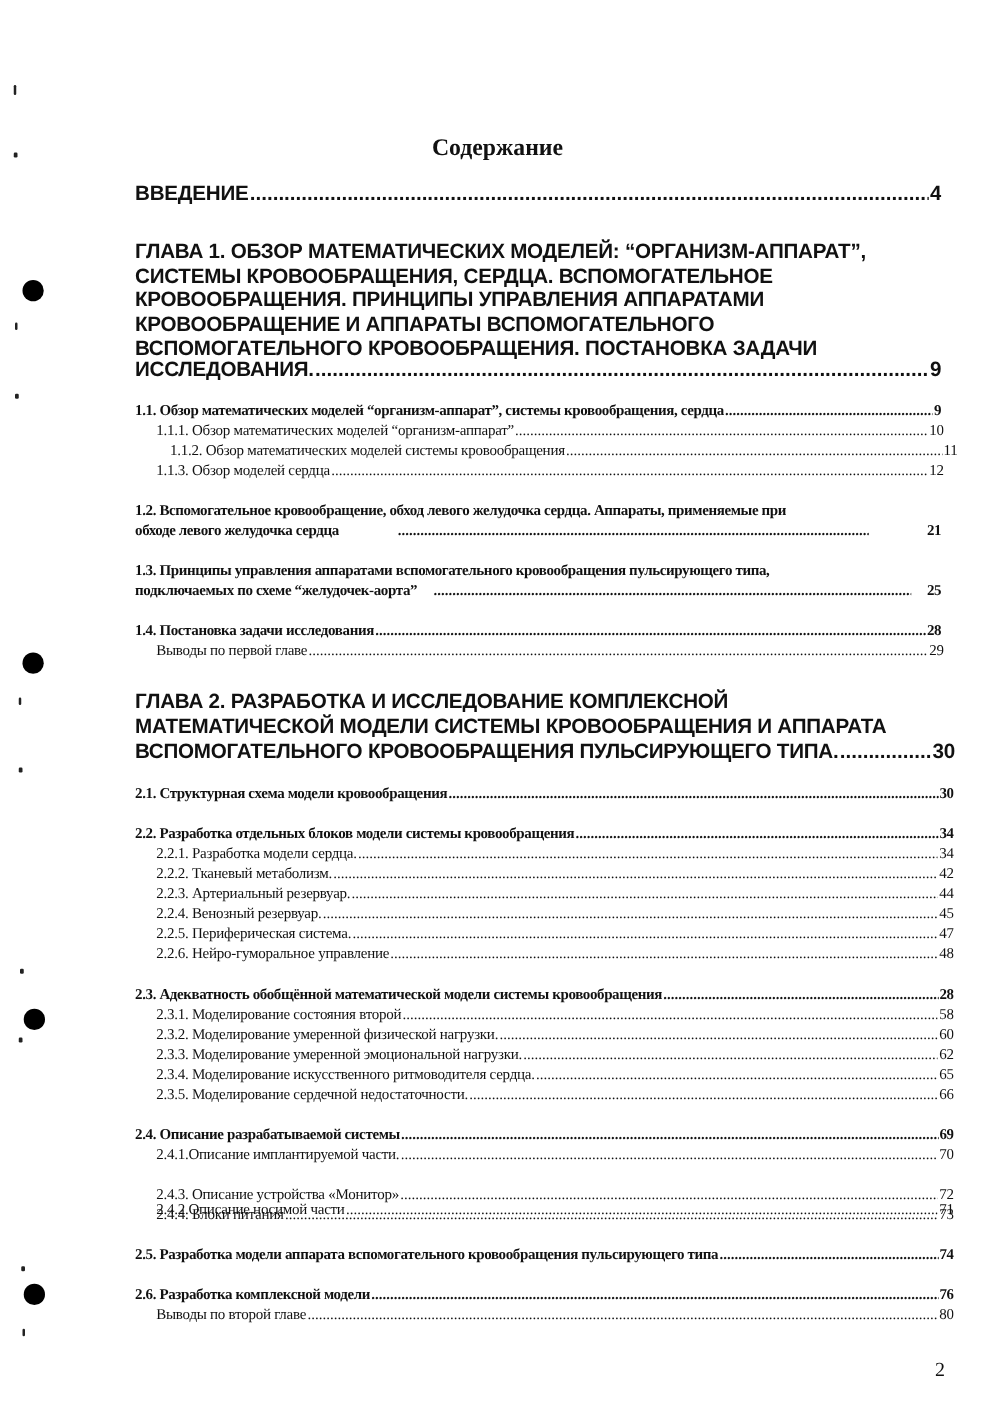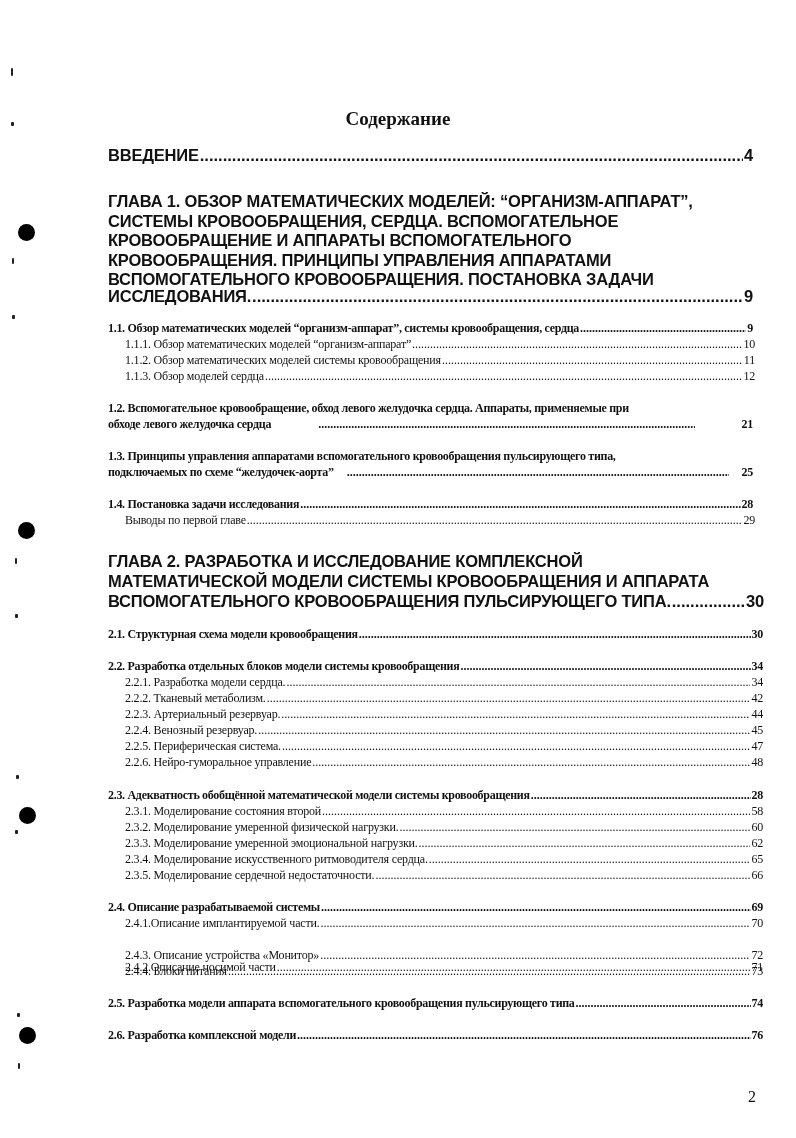--- a/index.html
+++ b/index.html
@@ -51,41 +51,41 @@
 
   <div class="toc-line chap" style="left:108px;top:146px;width:645px;">
     <span class="txt">ВВЕДЕНИЕ</span>
     <span class="dots"></span>
     <span class="pg">4</span>
   </div>
 
   <div class="chap-head" style="left:108px;top:192px;width:660px;">
     <div>ГЛАВА 1. ОБЗОР МАТЕМАТИЧЕСКИХ МОДЕЛЕЙ: “ОРГАНИЗМ-АППАРАТ”,</div>
     <div>СИСТЕМЫ КРОВООБРАЩЕНИЯ, СЕРДЦА. ВСПОМОГАТЕЛЬНОЕ</div>
+    <div>КРОВООБРАЩЕНИЯ. ПРИНЦИПЫ УПРАВЛЕНИЯ АППАРАТАМИ</div>
     <div>КРОВООБРАЩЕНИЕ И АППАРАТЫ ВСПОМОГАТЕЛЬНОГО</div>
-    <div>КРОВООБРАЩЕНИЯ. ПРИНЦИПЫ УПРАВЛЕНИЯ АППАРАТАМИ</div>
     <div>ВСПОМОГАТЕЛЬНОГО КРОВООБРАЩЕНИЯ. ПОСТАНОВКА ЗАДАЧИ</div>
   </div>
   <div class="toc-line chap" style="left:108px;top:287px;width:645px;">
     <span class="txt">ИССЛЕДОВАНИЯ.</span>
     <span class="dots"></span>
     <span class="pg">9</span>
   </div>
 
   <div class="toc-line sec" style="left:108px;top:321px;width:645px;">
     <span class="txt">1.1. Обзор математических моделей “организм-аппарат”, системы кровообращения, сердца</span>
     <span class="dots"></span>
     <span class="pg">9</span>
   </div>
   <div class="toc-line sub" style="left:125px;top:337px;width:630px;">
     <span class="txt">1.1.1. Обзор математических моделей “организм-аппарат”</span>
     <span class="dots"></span>
     <span class="pg">10</span>
   </div>
-  <div class="toc-line sub" style="left:125px;top:353px;width:630px;text-align:center;">
+  <div class="toc-line sub" style="left:136px;top:353px;width:630px;text-align:center;">
     <span class="txt">1.1.2. Обзор математических моделей системы кровообращения</span>
     <span class="dots"></span>
     <span class="pg">11</span>
   </div>
   <div class="toc-line sub" style="left:125px;top:369px;width:630px;">
     <span class="txt">1.1.3. Обзор моделей сердца</span>
     <span class="dots"></span>
     <span class="pg">12</span>
   </div>
 
@@ -227,15 +227,20 @@
     <span class="txt">2.5.  Разработка модели аппарата вспомогательного кровообращения пульсирующего типа</span>
     <span class="dots"></span>
     <span class="pg">74</span>
   </div>
 
   <div class="toc-line sec" style="left:108px;top:1028px;width:655px;">
     <span class="txt">2.6. Разработка комплексной модели</span>
     <span class="dots"></span>
     <span class="pg">76</span>
   </div>
+  <div class="toc-line sub" style="left:125px;top:1044px;width:638px;">
+    <span class="txt">Выводы по второй главе</span>
+    <span class="dots"></span>
+    <span class="pg">80</span>
+  </div>
 
   <div class="page-num">2</div>
 </div>
 
 </body></html>

